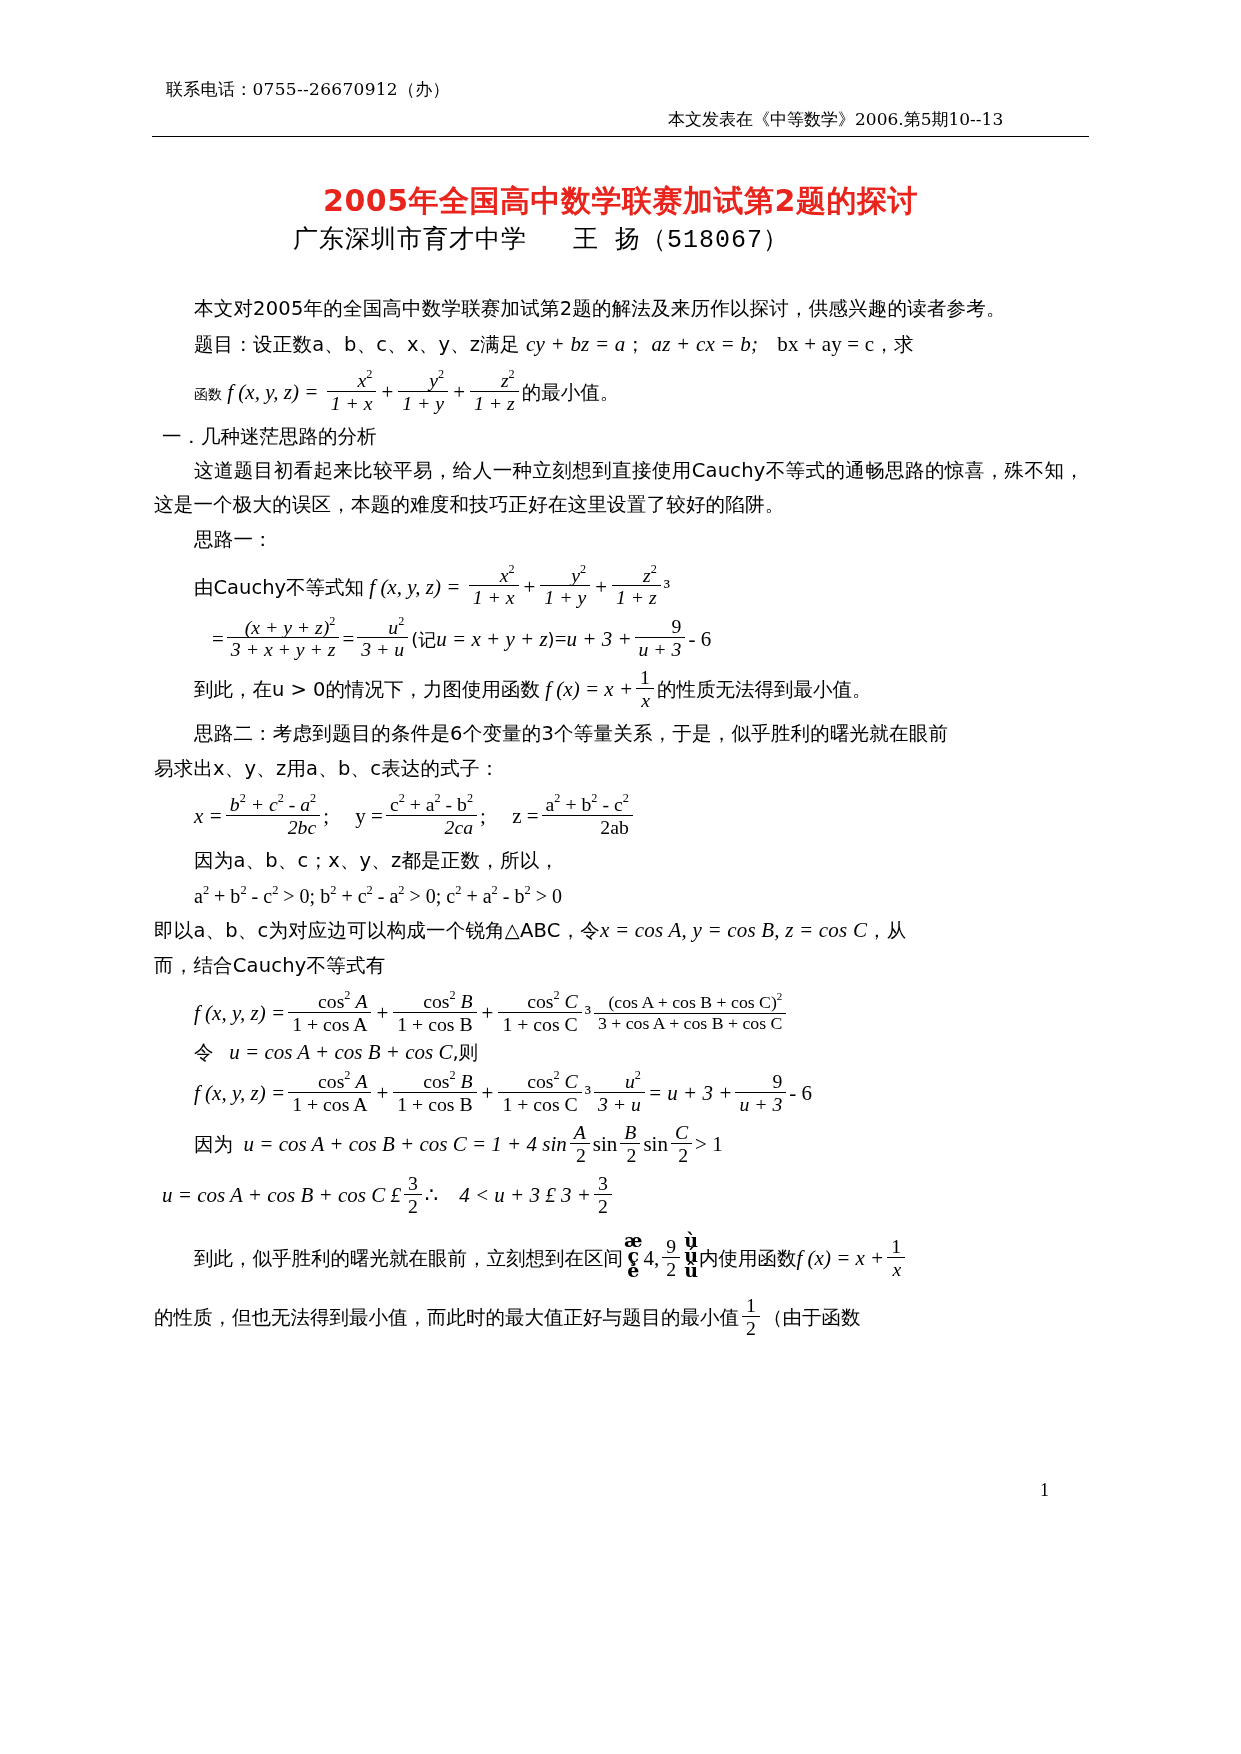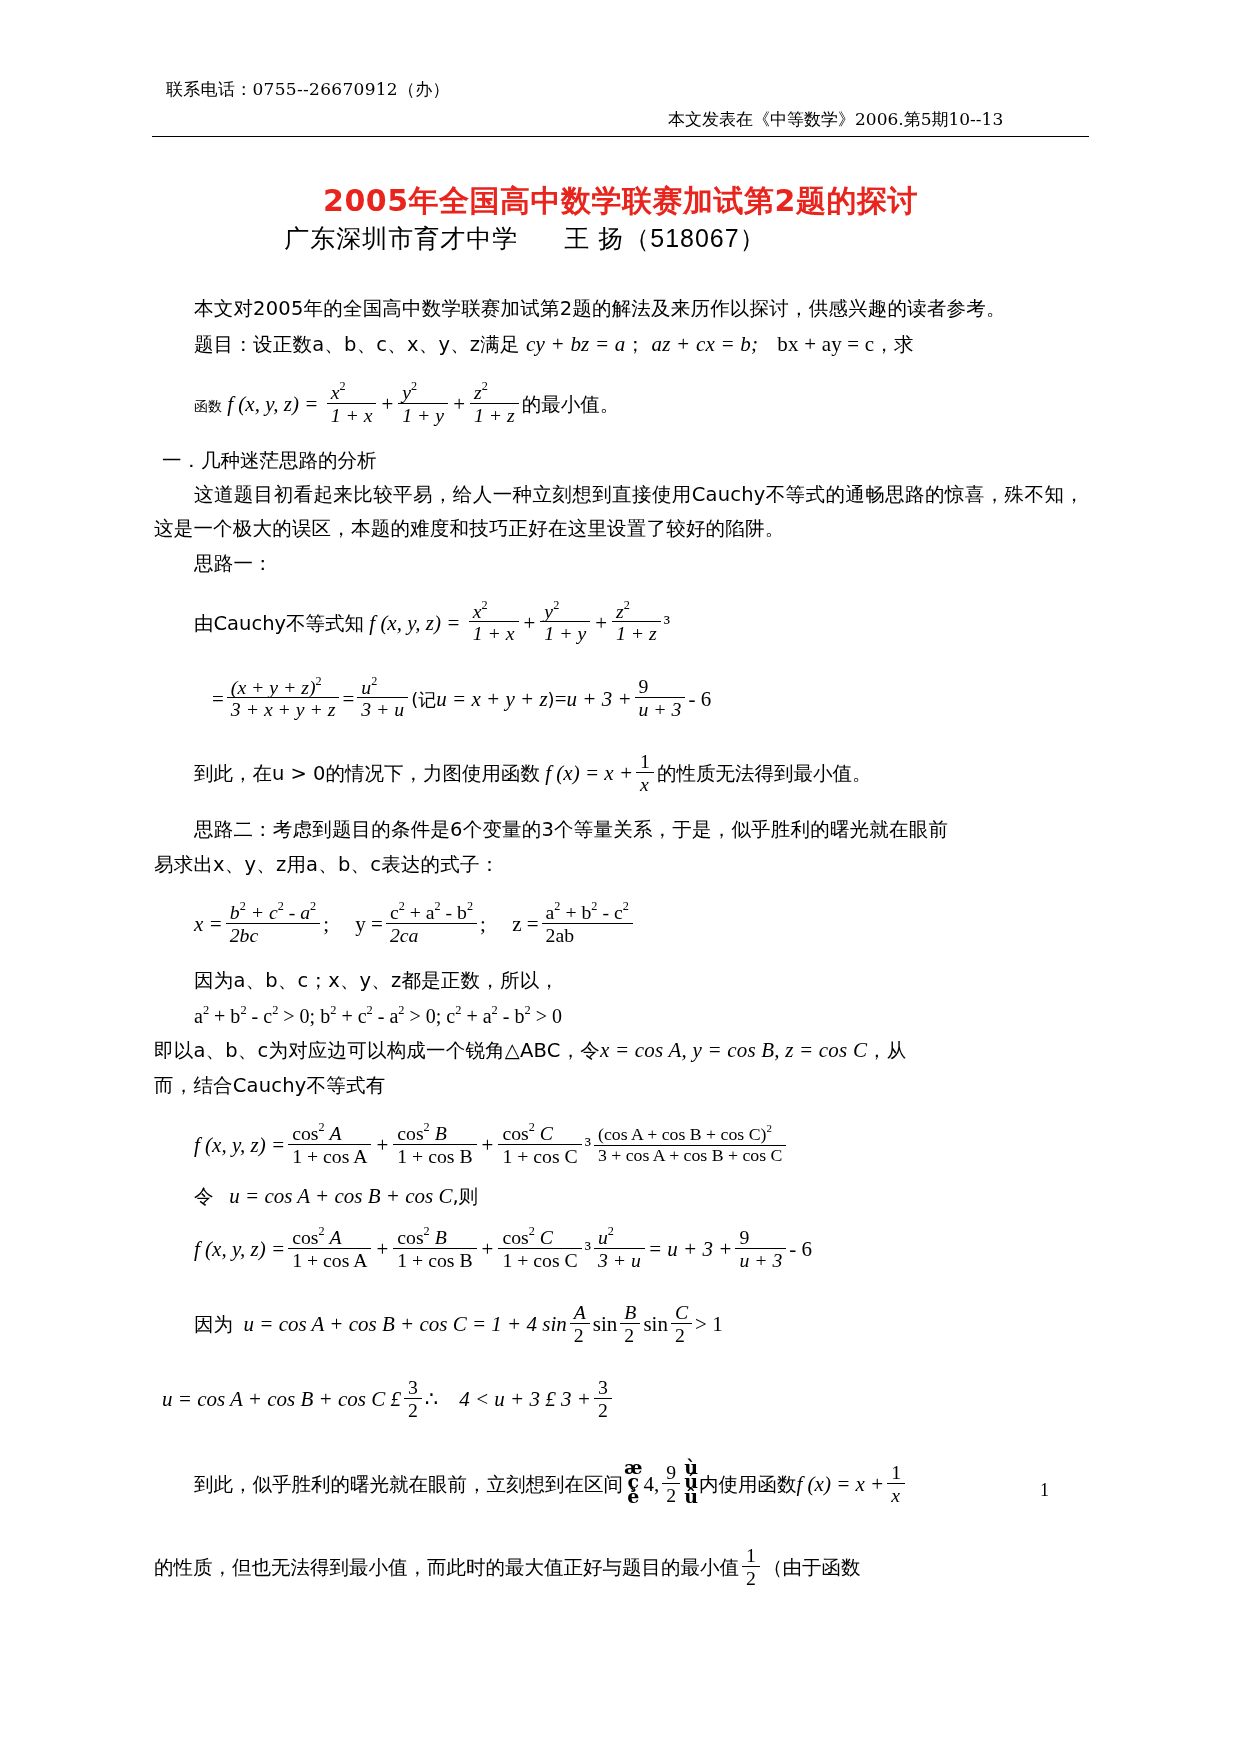--- a/index.html
+++ b/index.html
@@ -51,24 +51,24 @@
     text-align: center;
     color: #e8241c;
     font-family: "DejaVu Sans", "Liberation Sans", sans-serif;
     font-weight: bold;
     font-size: 30px;
     letter-spacing: 0.5px;
     margin-top: 31px;
   }
   .authorline {
     position: absolute;
-    left: 0; top: 222px;
+    left: 16px; top: 222px;
     width: 1050px;
     text-align: center;
-    font-family: Liberation Sans, sans-serif;
+    font-family: Liberation Mono, monospace;
     font-size: 25px;
     letter-spacing: 1px;
   }
   .authorline .gap { display:inline-block; width: 46px; }
 
   
   .body {
     position: absolute;
     left: 154px; top: 292px;
     width: 930px;
@@ -99,22 +99,22 @@
   }
   .disp.ind { padding-left: 40px; }
   .disp.ind2 { padding-left: 58px; }
   .it { font-style: italic; }
   .rm { font-style: normal; }
 
   
   .frac {
     display: inline-block;
     vertical-align: -0.52em;
-    text-align: left;
-    margin: 12px 3px;
+    text-align: right;
+    margin: 0 3px;
     line-height: 1.12;
   }
   .frac > .num { display:block; padding: 0 4px; font-size: 0.94em; }
   .frac > .den { display:block; padding: 0 4px; border-top: 1.3px solid #000; font-size: 0.94em; }
   .frac.sm { font-size: 0.9em; vertical-align: -0.5em; }
   sup.p2r { font-size: 0.62em; vertical-align: 0.7em; font-style: normal; }
   .op { font-style: normal; padding: 0 2px; }
 
   
   .gbracket {

